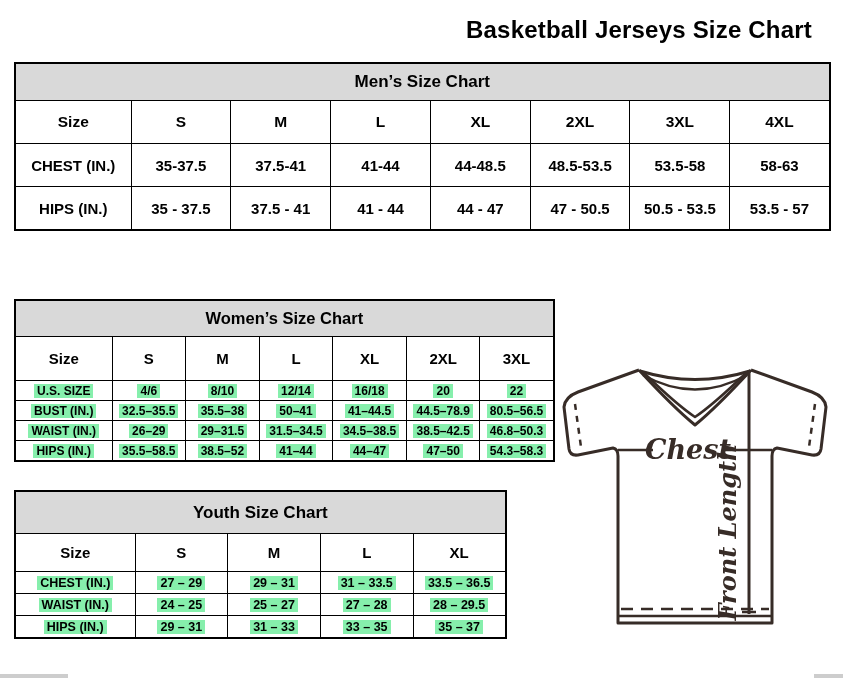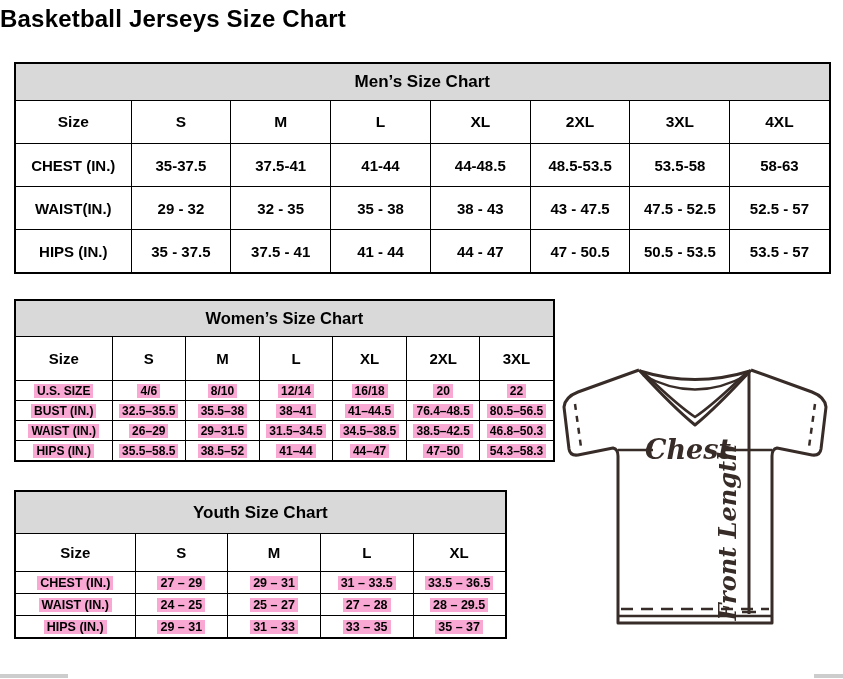--- a/index.html
+++ b/index.html
@@ -2,22 +2,22 @@
 <html><head>
 <meta charset="utf-8">
 <style>
   html,body{margin:0;padding:0;}
   body{
     width:843px;height:679px;position:relative;overflow:hidden;
     background:#ffffff;color:#000;
     font-family:"Liberation Sans", sans-serif;
   }
   .page-title{
-    position:absolute;top:5px;left:0;width:812px;
-    text-align:left;font-size:24px;font-weight:bold;letter-spacing:0.2px;
+    position:absolute;top:16px;left:0;width:812px;
+    text-align:right;font-size:24px;font-weight:bold;letter-spacing:0.2px;
   }
   .tblwrap{position:absolute;}
   table.tbl{
     border-collapse:collapse;table-layout:fixed;width:100%;
     border:2px solid #000;background:#fff;
   }
   table.tbl td{
     border:1px solid #000;text-align:center;vertical-align:middle;
     font-weight:bold;color:#000;padding:0;overflow:hidden;white-space:nowrap;
   }
@@ -30,21 +30,21 @@
   
   #women{left:14px;top:299px;width:517px;}
   #women td.cap{height:35px;font-size:16.5px;}
   #women td.hd{height:43px;font-size:15px;}
   #women td.dt{height:19px;font-size:12px;}
   
   #youth{left:14px;top:490px;width:435px;}
   #youth td.cap{height:41px;font-size:17px;}
   #youth td.hd{height:37px;font-size:15px;}
   #youth td.dt{height:21px;font-size:12.5px;}
-  .hl{background:#f9a8d4;padding:0 3px;}
+  .hl{background:#86efac;padding:0 3px;}
   
   #jersey{position:absolute;left:556px;top:362px;width:284px;height:276px;text-align:center;}
   #jersey svg{display:block;}
   .jstroke{fill:none;stroke:#372c27;stroke-width:3;stroke-linejoin:round;stroke-linecap:butt;}
   .jthin{stroke-width:2.5;}
   .jtext{fill:#372c27;font-family:"DejaVu Serif", serif;font-style:italic;font-weight:bold;}
   
   .sb{position:absolute;height:4px;background:#cdcdcd;}
   #sb-left{left:0;top:674px;width:68px;}
   #sb-right{left:814px;top:674px;width:29px;}
@@ -78,30 +78,20 @@
       <td class="dt">CHEST (IN.)</td>
       <td class="dt">35-37.5</td>
       <td class="dt">37.5-41</td>
       <td class="dt">41-44</td>
       <td class="dt">44-48.5</td>
       <td class="dt">48.5-53.5</td>
       <td class="dt">53.5-58</td>
       <td class="dt">58-63</td>
     </tr>
     <tr>
-      <td class="dt">WAIST(IN.)</td>
-      <td class="dt">29 - 32</td>
-      <td class="dt">32 - 35</td>
-      <td class="dt">35 - 38</td>
-      <td class="dt">38 - 43</td>
-      <td class="dt">43 - 47.5</td>
-      <td class="dt">47.5 - 52.5</td>
-      <td class="dt">52.5 - 57</td>
-    </tr>
-    <tr>
       <td class="dt">HIPS (IN.)</td>
       <td class="dt">35 - 37.5</td>
       <td class="dt">37.5 - 41</td>
       <td class="dt">41 - 44</td>
       <td class="dt">44 - 47</td>
       <td class="dt">47 - 50.5</td>
       <td class="dt">50.5 - 53.5</td>
       <td class="dt">53.5 - 57</td>
     </tr>
   </tbody>
@@ -133,23 +123,23 @@
       <td class="dt"><span class="hl">8/10</span></td>
       <td class="dt"><span class="hl">12/14</span></td>
       <td class="dt"><span class="hl">16/18</span></td>
       <td class="dt"><span class="hl">20</span></td>
       <td class="dt"><span class="hl">22</span></td>
     </tr>
     <tr>
       <td class="dt"><span class="hl">BUST (IN.)</span></td>
       <td class="dt"><span class="hl">32.5–35.5</span></td>
       <td class="dt"><span class="hl">35.5–38</span></td>
-      <td class="dt"><span class="hl">38–41</span></td>
+      <td class="dt"><span class="hl">50–41</span></td>
       <td class="dt"><span class="hl">41–44.5</span></td>
-      <td class="dt"><span class="hl">76.4–48.5</span></td>
+      <td class="dt"><span class="hl">44.5–78.9</span></td>
       <td class="dt"><span class="hl">80.5–56.5</span></td>
     </tr>
     <tr>
       <td class="dt"><span class="hl">WAIST (IN.)</span></td>
       <td class="dt"><span class="hl">26–29</span></td>
       <td class="dt"><span class="hl">29–31.5</span></td>
       <td class="dt"><span class="hl">31.5–34.5</span></td>
       <td class="dt"><span class="hl">34.5–38.5</span></td>
       <td class="dt"><span class="hl">38.5–42.5</span></td>
       <td class="dt"><span class="hl">46.8–50.3</span></td>

